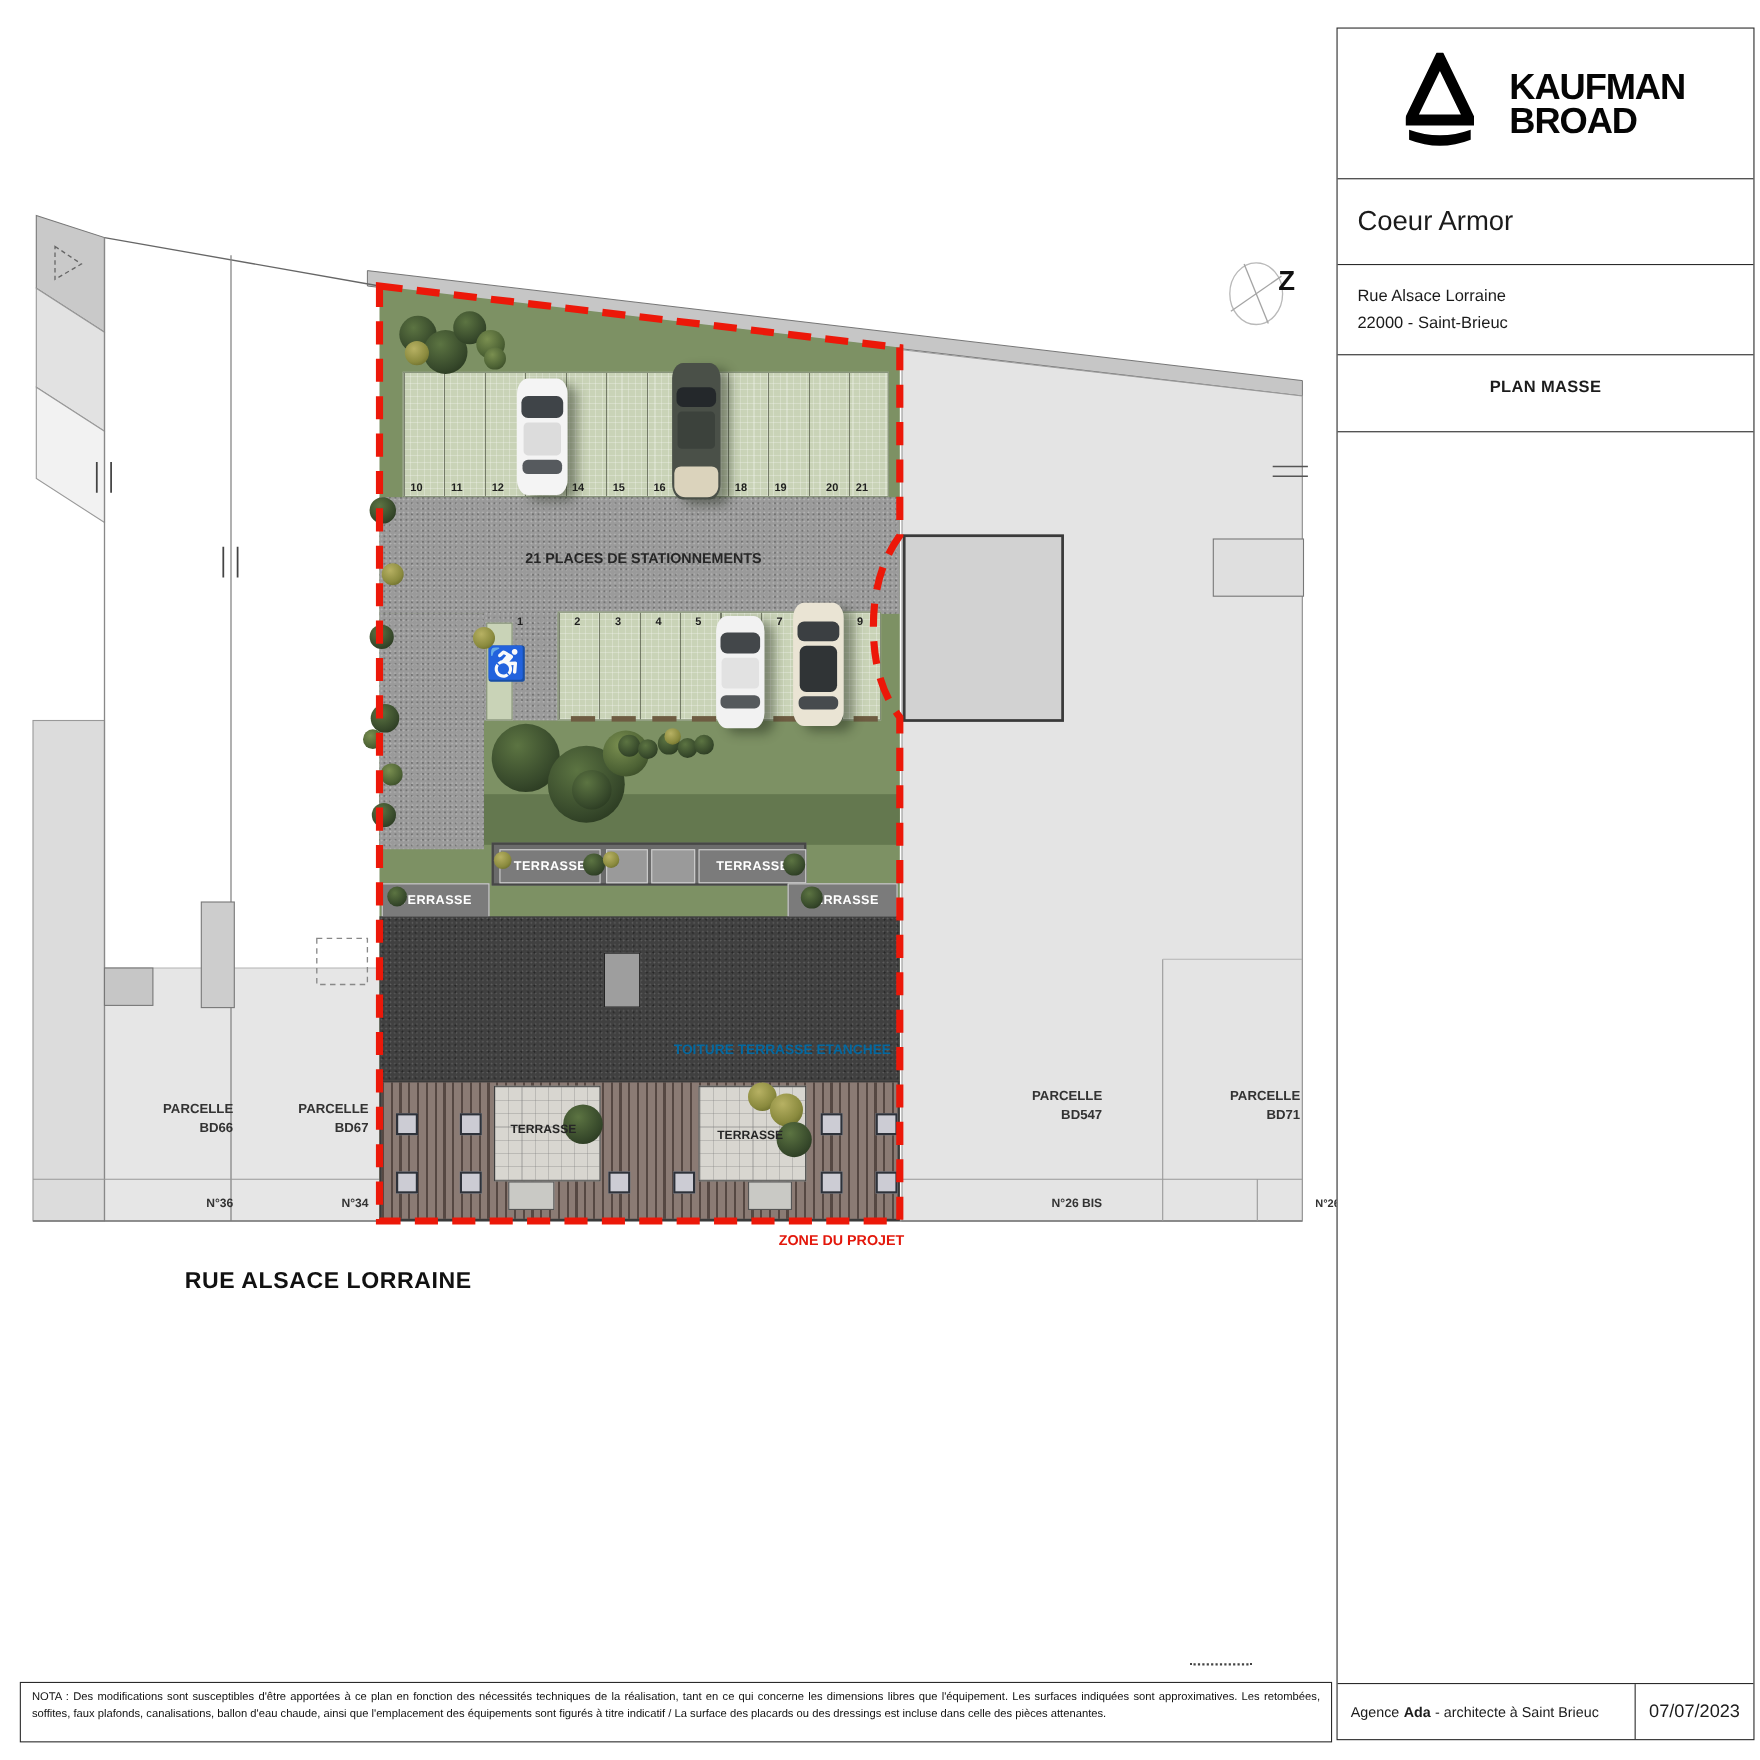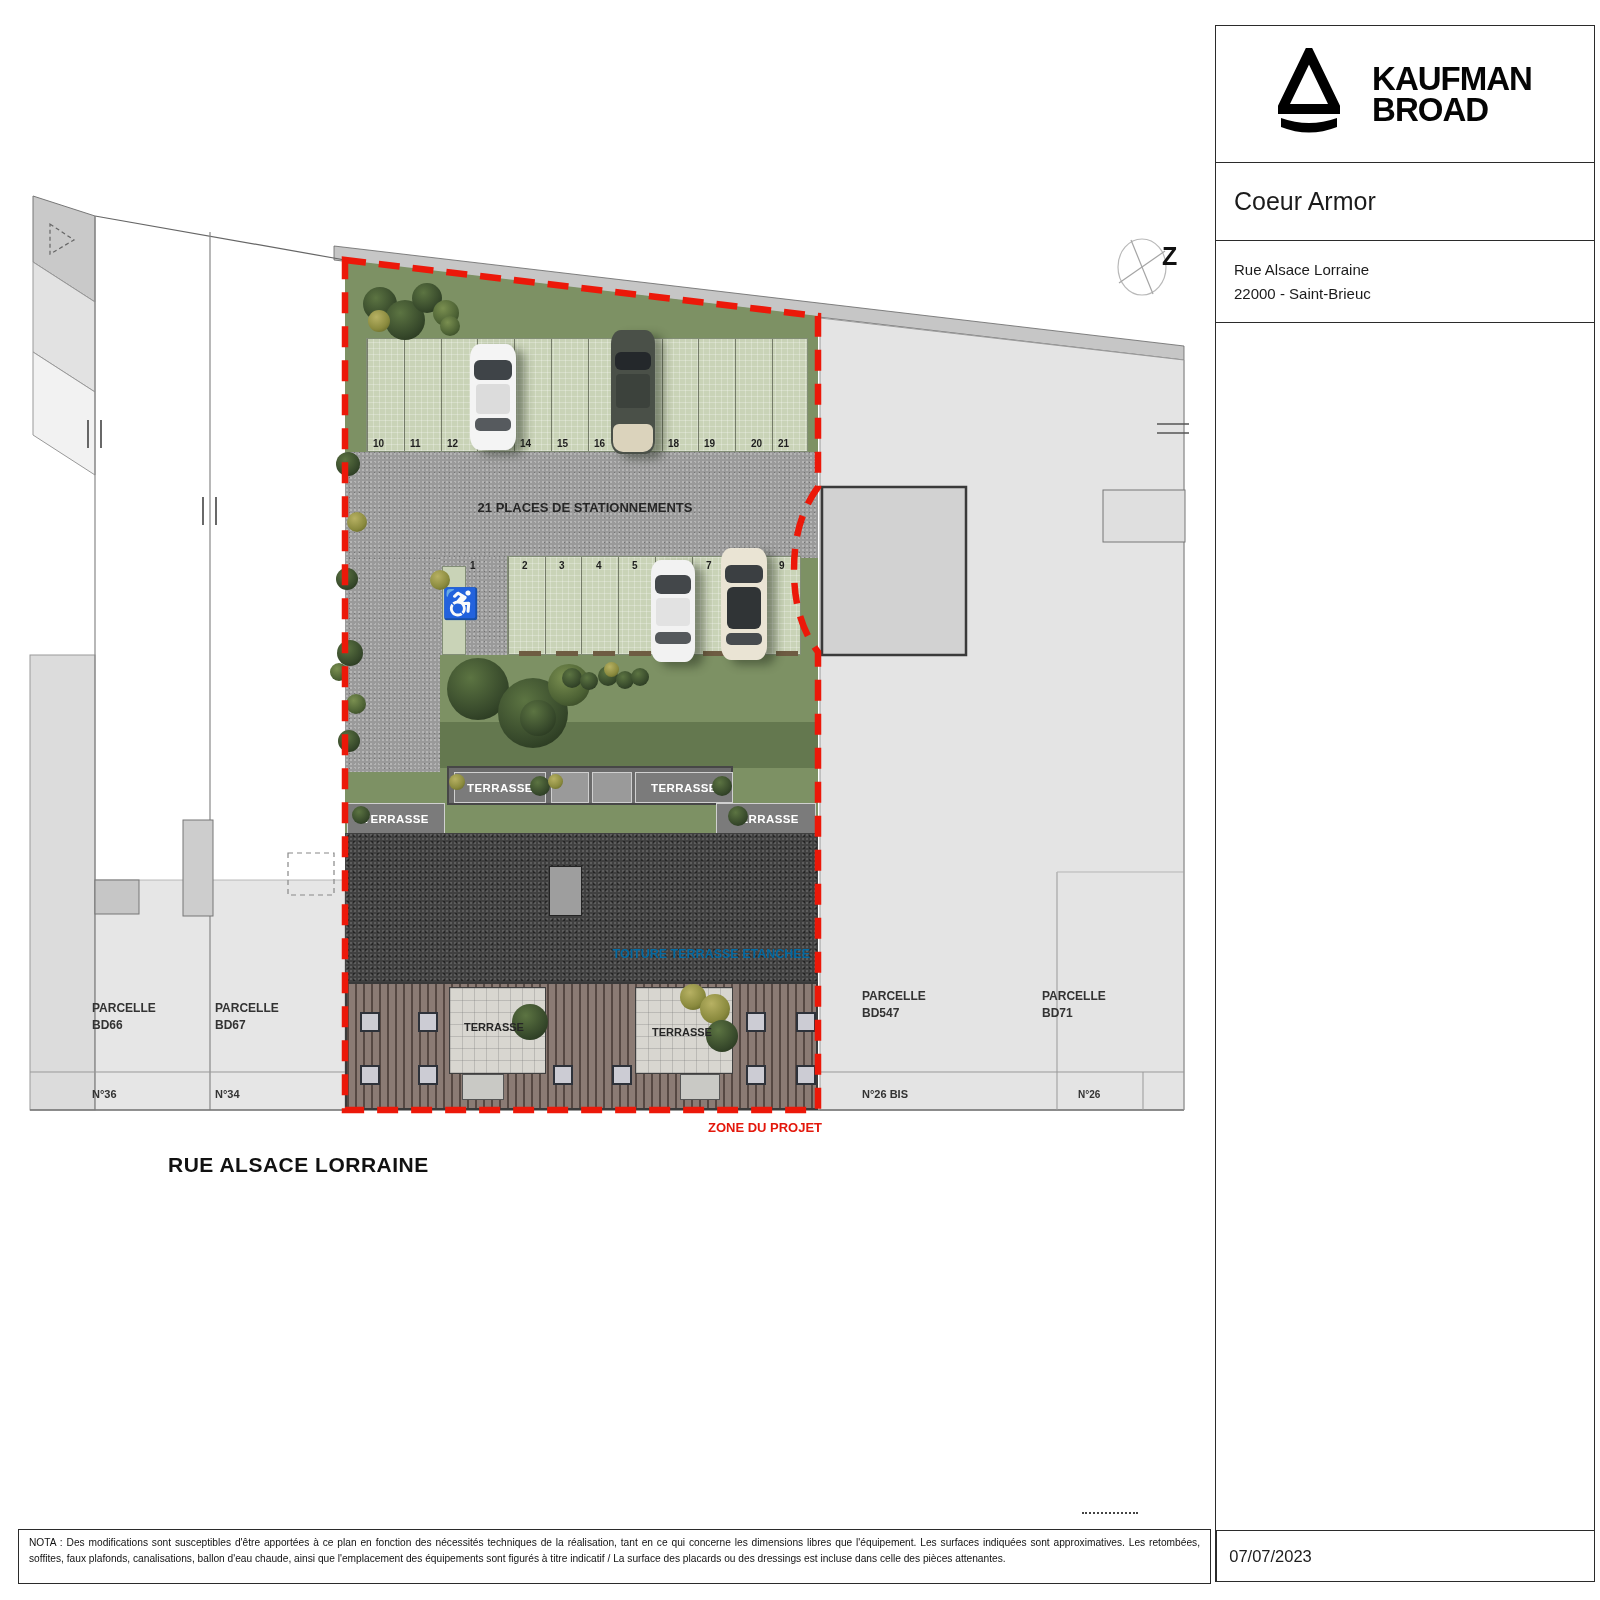--- a/index.html
+++ b/index.html
@@ -44,21 +44,21 @@
   .g1{background:radial-gradient(circle at 38% 32%, #5c7442, #37492b 62%, #1f2c18);}
   .g2{background:radial-gradient(circle at 38% 32%, #7a8f50, #4c6134 62%, #2c3a1e);}
   .yb{background:radial-gradient(circle at 38% 32%, #b7b163, #8a8a3e 60%, #55591f);}
 
   .car{position:absolute;box-shadow:9px 5px 10px rgba(30,40,25,.45);}
   .carpart{position:absolute;box-sizing:border-box;}
 
   .lbl{position:absolute;font-weight:bold;color:#262626;}
   .snum{position:absolute;bottom:2px;font-size:10px;font-weight:bold;color:#1f1f1f;}
   .snum2{position:absolute;top:3px;font-size:10px;font-weight:bold;color:#1f1f1f;}
-  .pblock{position:absolute;text-align:left;font-weight:bold;font-size:12px;color:#333;line-height:17px;}
+  .pblock{position:absolute;text-align:right;font-weight:bold;font-size:12px;color:#333;line-height:17px;}
   .wheelstop{position:absolute;width:22px;height:5px;background:#6e5c42;}
 
   
   .res-table{border:1.6px solid #222;background:#fff;}
   .res-row{display:flex;height:35px;border-bottom:1px solid #333;box-sizing:border-box;}
   .res-row:last-child{border-bottom:none;}
   .res-label{width:91px;border-right:1px solid #333;display:flex;align-items:center;
              padding-left:9px;font-size:11.5px;box-sizing:border-box;}
   .res-value{flex:1;}
 
@@ -306,22 +306,28 @@
       <div class="brandtxt">
         <div>KAUFMAN</div>
         <div>BROAD</div>
       </div>
     </div>
     <div class="sec sec-name">Coeur Armor</div>
     <div class="sec sec-addr">
       <div>Rue Alsace Lorraine</div>
       <div>22000 - Saint-Brieuc</div>
     </div>
+    <div class="sec sec-title">PLAN MASSE</div>
     <div class="sec sec-space"></div>
     <div class="sec-foot">
+      <div class="foot-left">
+        <span>Agence</span>
+        <span style="font-weight:bold">Ada</span>
+        <span>- architecte à Saint Brieuc</span>
+      </div>
       <div class="foot-date">07/07/2023</div>
     </div>
   </div>
 
   <div class="abs dotted-mark" style="left:1082px;top:1512px;width:56px;height:0;z-index:9"></div>
   <div class="abs nota" style="left:18px;top:1529px;width:1193px;height:55px;z-index:9">NOTA :  Des modifications sont susceptibles d'être apportées à ce plan en fonction des nécessités techniques de la réalisation, tant en ce qui concerne les dimensions libres que l'équipement.  Les surfaces indiquées sont approximatives.  Les retombées, soffites, faux plafonds, canalisations, ballon d'eau chaude, ainsi que l'emplacement des équipements sont figurés à titre indicatif / La surface des placards ou des dressings est incluse dans celle des pièces attenantes.</div>
 
 </div>
 
 </body></html>

